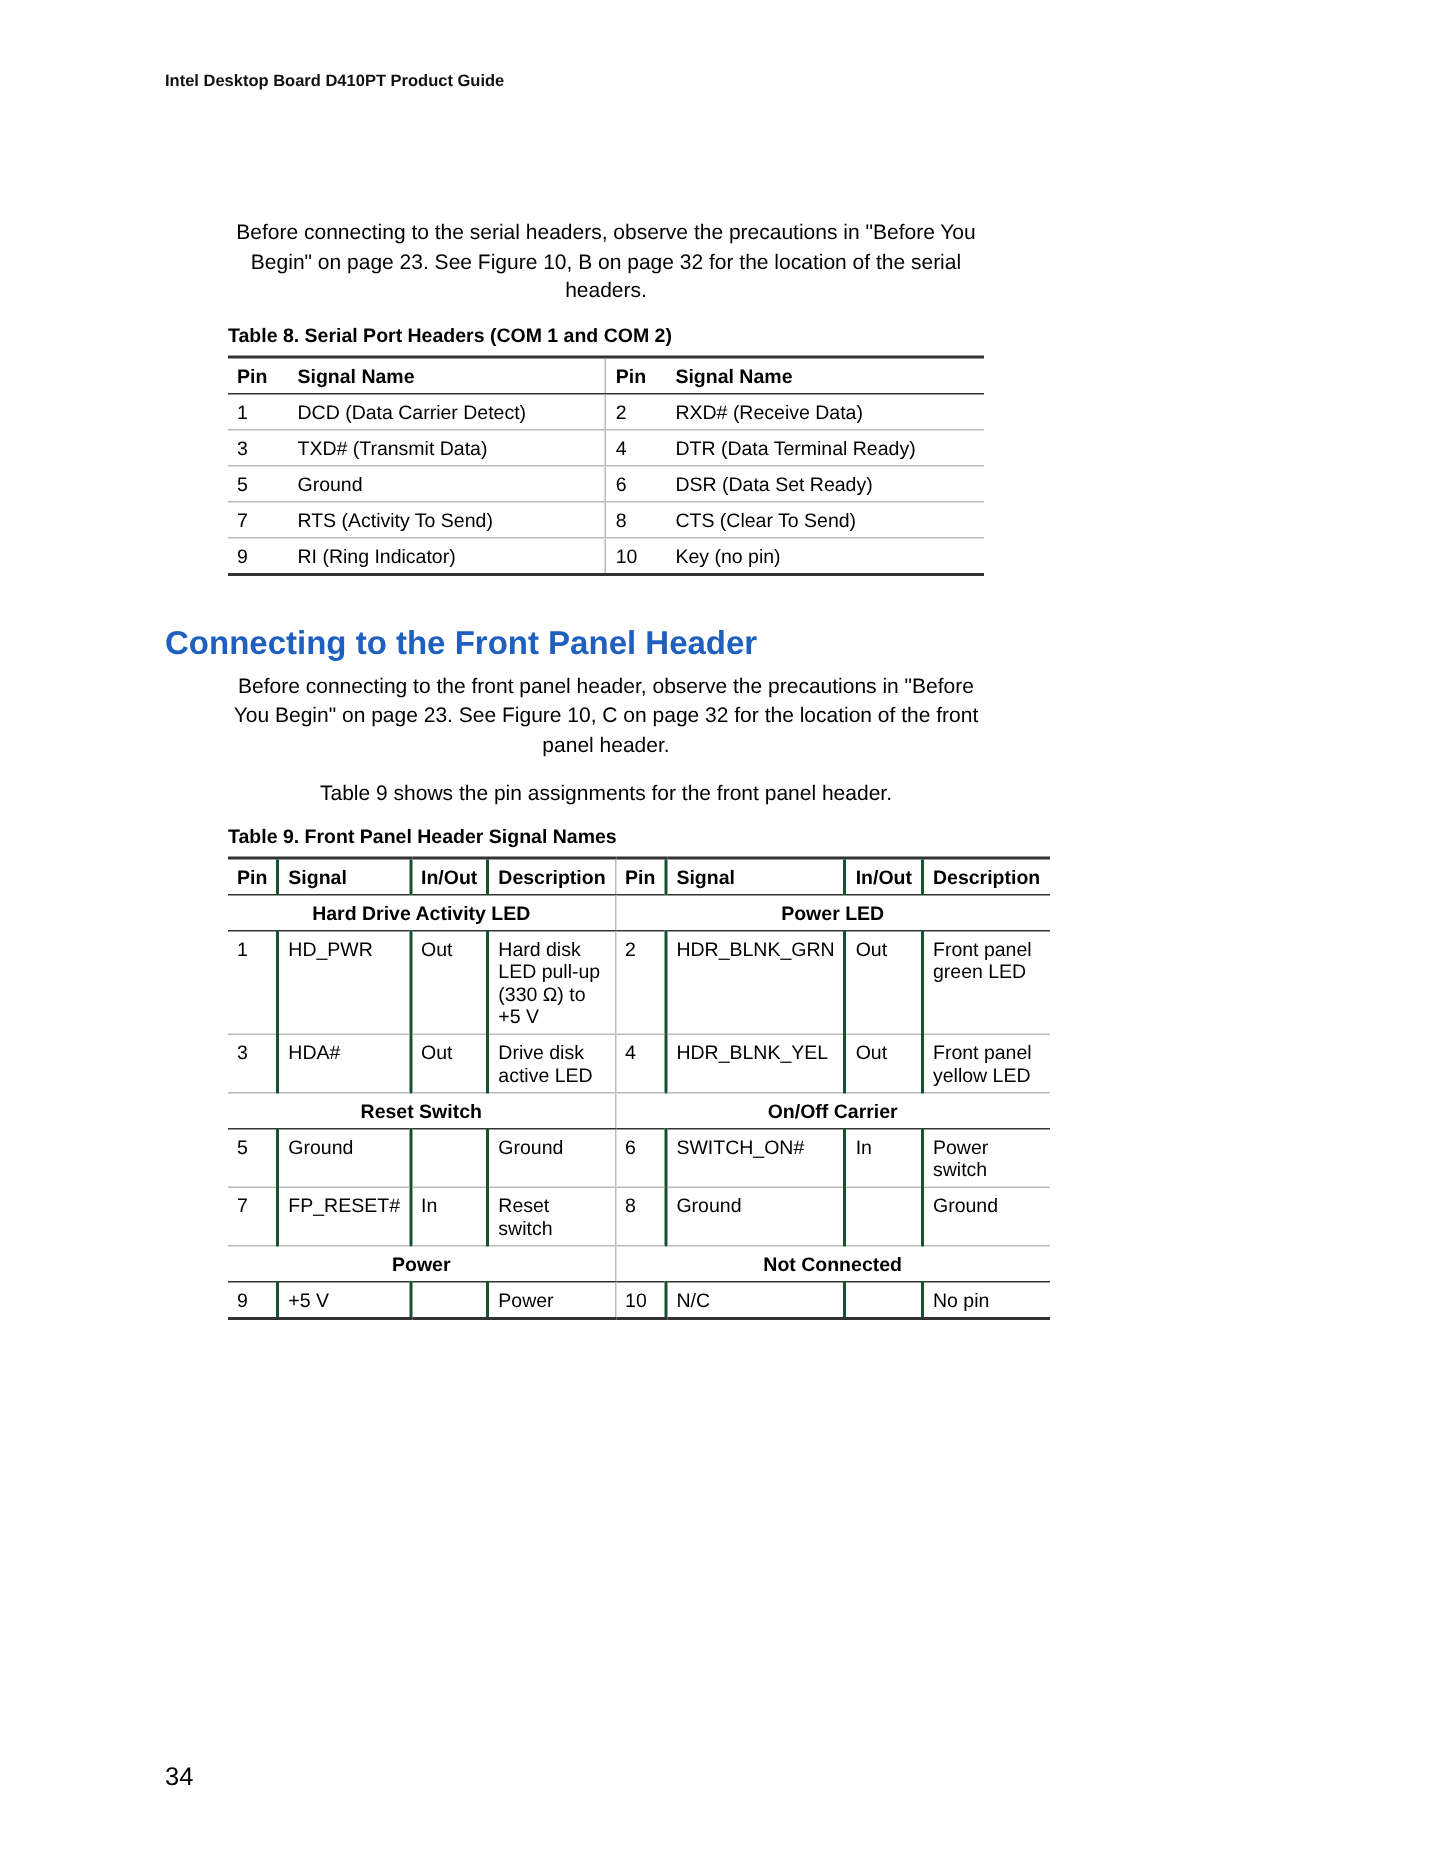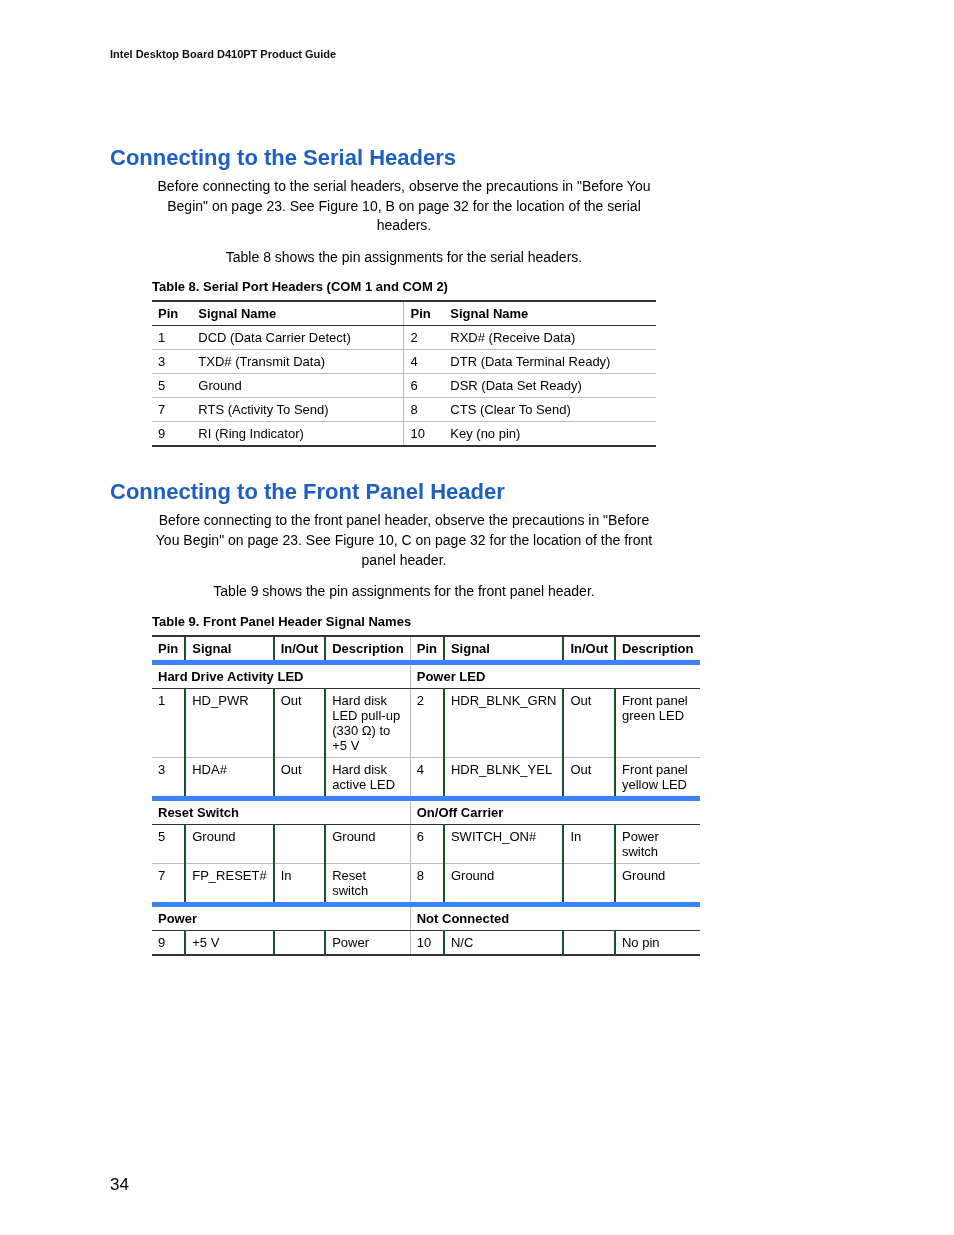--- a/index.html
+++ b/index.html
@@ -85,23 +85,23 @@
   table.t9 td {
     border-left: none;
     border-right: none;
     border-top: 1px solid #bbb;
     border-bottom: 1px solid #bbb;
   }
   table.t9 tr:last-child td {
     border-bottom: 2px solid #333;
   }
   table.t9 .group-head td {
-    text-align: left;
-    font-weight: bold;
-    border-top: 5px solid #3b82f6;
+    text-align: center;
+    font-weight: bold;
+    border-top: 1px solid #3b82f6;
     border-bottom: 1px solid #333;
   }
   table.t9 th:nth-child(5), table.t9 td.col5sep {
     border-left: 1px solid #bbb;
   }
   table.t9 th + th,
   table.t9 td + td {
     border-left: 2px solid #14532d;
   }
   .page-number {
@@ -114,23 +114,21 @@
     height: 32px;
   }
 </style>
 </head>
 <body>
 
 <div class="page">
 
   <div class="header-line">Intel Desktop Board D410PT Product Guide</div>
 
-  <h1 class="section">Connecting to the Serial Headers</h1>
   <p class="body-text">Before connecting to the serial headers, observe the precautions in "Before You Begin" on page 23.  See Figure 10, B on page 32 for the location of the serial headers.</p>
-  <p class="body-text">Table 8 shows the pin assignments for the serial headers.</p>
   <div class="table-caption">Table 8.   Serial Port Headers (COM 1 and COM 2)</div>
 
   <table class="data t8">
     <colgroup>
       <col style="width:8%">
         <col style="width:42%">
         <col style="width:8%">
         <col style="width:42%">
     </colgroup>
     <thead>
@@ -217,21 +215,21 @@
           <td>Hard disk LED pull-up (330 Ω) to +5 V</td>
           <td class="col5sep">2</td>
           <td>HDR_BLNK_GRN</td>
           <td>Out</td>
           <td>Front panel green LED</td>
         </tr>
         <tr>
           <td>3</td>
           <td>HDA#</td>
           <td>Out</td>
-          <td>Hard disk active LED</td>
+          <td>Drive disk active LED</td>
           <td class="col5sep">4</td>
           <td>HDR_BLNK_YEL</td>
           <td>Out</td>
           <td>Front panel yellow LED</td>
         </tr>
         <tr class="group-head">
           <td colspan="4">Reset Switch</td>
           <td colspan="4" class="col5sep">On/Off Carrier</td>
         </tr>
         <tr>

